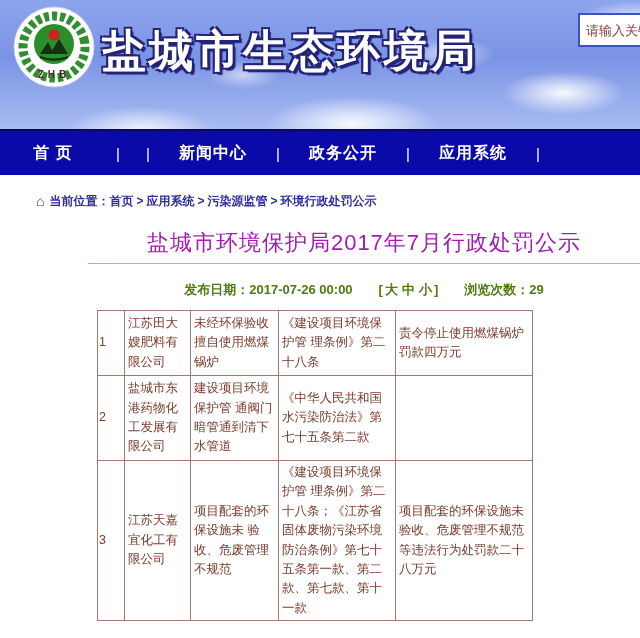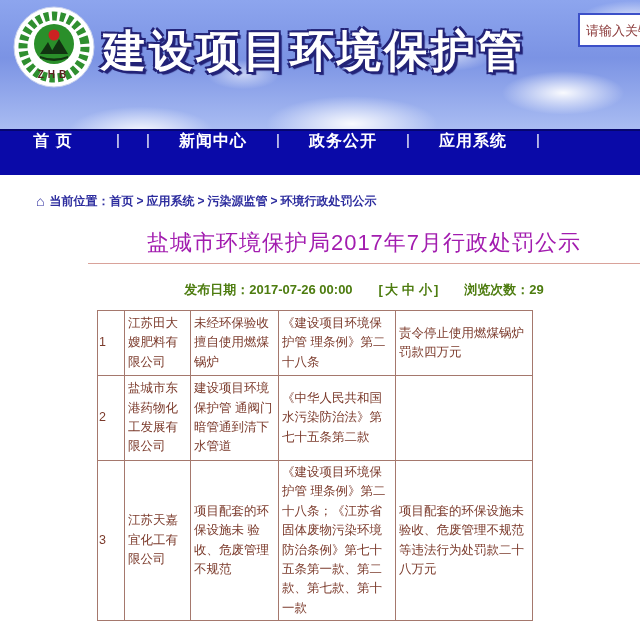--- a/index.html
+++ b/index.html
@@ -34,21 +34,21 @@
     position:absolute;left:578px;top:13px;width:130px;height:34px;
     background:#ffffff;border:2px solid #3c50c8;box-sizing:border-box;
     font-size:13px;color:#8b3a3a;padding:0 6px;outline:none;
     font-family:"Liberation Sans","DejaVu Sans",sans-serif;
   }
   .search-box::placeholder{color:#8b3a3a;opacity:1;}
   
   .nav{
     position:absolute;left:0;top:129px;width:640px;height:46px;
     background:#0a0aa8;border-top:2px solid #06066e;
-    display:flex;align-items:flex-start;padding-left:3px;box-sizing:border-box;
+    display:flex;align-items:center;padding-left:3px;box-sizing:border-box;
   }
   .nav-item{
     width:100px;text-align:center;color:#ffffff;font-size:16px;font-weight:bold;
     letter-spacing:1px;cursor:pointer;white-space:nowrap;
   }
   .nav-sep{width:30px;text-align:center;color:#ffffff;font-size:15px;}
   
   .breadcrumb{
     position:absolute;left:36px;top:192px;font-size:12px;font-weight:bold;
     color:#2d2d9e;white-space:nowrap;
@@ -95,21 +95,21 @@
   <svg class="logo" viewBox="0 0 82 82">
     <circle cx="41" cy="41" r="40" fill="#ffffff" stroke="#c9d2ee" stroke-width="1"></circle>
     <circle cx="41" cy="41" r="31" fill="none" stroke="#2f8f2f" stroke-width="9" stroke-dasharray="5 3" transform="rotate(-15 41 41)"></circle>
     <circle cx="41" cy="38" r="20" fill="#2a8f2a"></circle>
     <circle cx="41" cy="29" r="5.5" fill="#cc2222"></circle>
     <path d="M27,48 L35,36 L41,48 Z" fill="#113311"></path>
     <path d="M37,48 L46,33 L55,48 Z" fill="#113311"></path>
     <path d="M27,50 Q41,55 55,50 L55,52 Q41,58 27,52 Z" fill="#113311"></path>
     <text x="41" y="72" text-anchor="middle" font-size="10" font-weight="bold" fill="#5a1f1f" letter-spacing="4" font-family="Liberation Sans, sans-serif">ZHB</text>
   </svg>
-  <div class="site-title">建设项目环境保护管</div>
+  <div class="site-title">盐城市生态环境局</div>
   <input class="search-box" type="text" placeholder="请输入关键字" style="">
 </div>
 
 <div class="nav">
   <div class="nav-item">首 页</div>
   <div class="nav-sep">|</div>
   <div class="nav-sep">|</div>
   <div class="nav-item">新闻中心</div>
   <div class="nav-sep">|</div>
   <div class="nav-item">政务公开</div>

